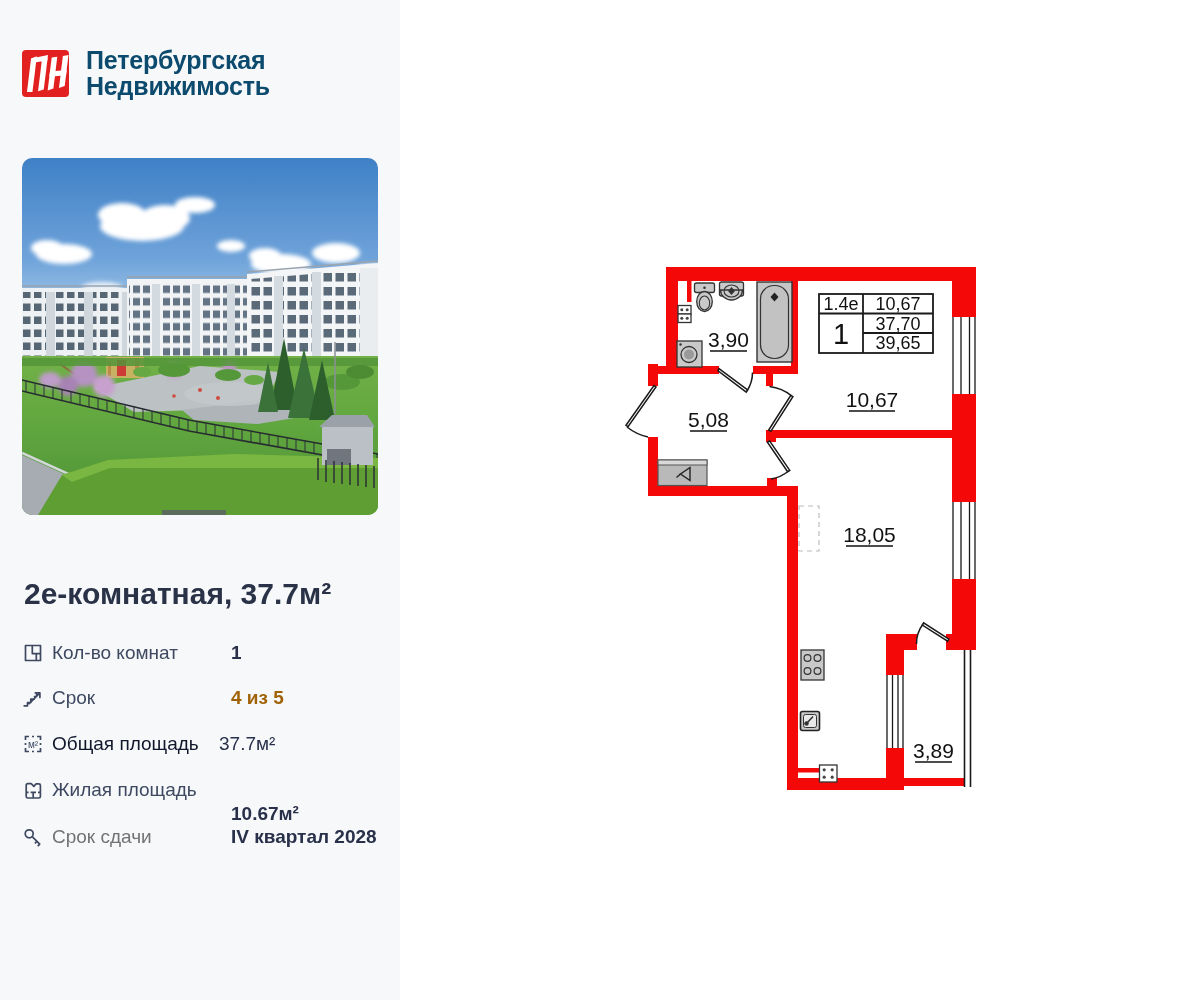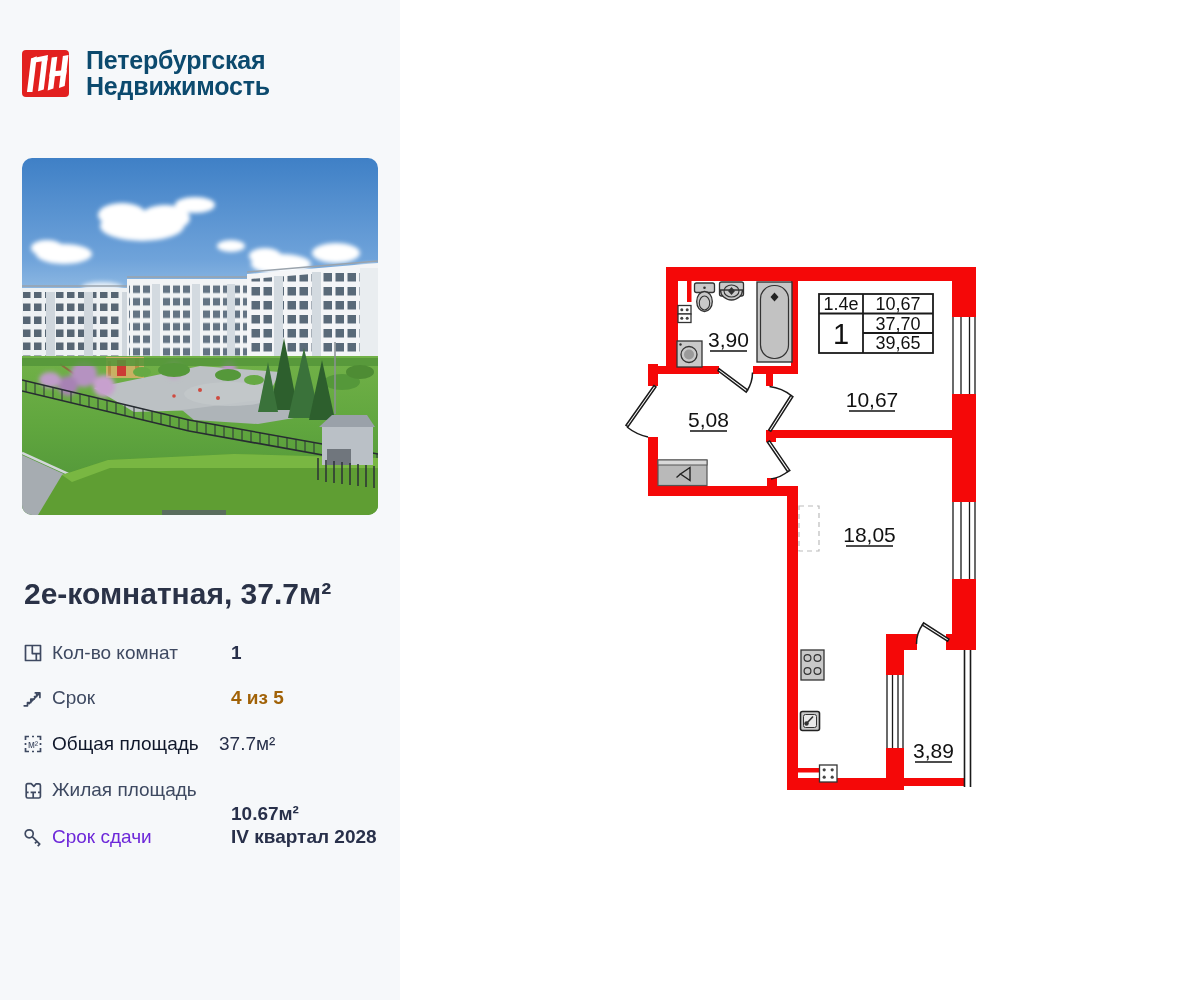--- a/index.html
+++ b/index.html
@@ -257,21 +257,21 @@
 </svg>
 <span style="position:absolute;left:30px;top:0;font-size:19px;line-height:22px;color:#3e4961;">Жилая площадь</span>
 <span style="position:absolute;left:209px;top:0;font-size:19px;line-height:22px;font-weight:bold;color:#28304a;margin-top:24px;">10.67м²</span>
 </div>
 
 <div class="abs" style="left:22px;top:826px;width:356px;height:22px;">
 <svg width="22" height="22" style="position:absolute;left:0;top:0;" viewBox="0 0 22 22" fill="none" stroke="#3e4961" stroke-width="1.7">
 <circle cx="7.2" cy="7.8" r="4"></circle>
 <path d="M10.2 10.6 L18.2 18.6 M14.9 15.3 L12.9 17.3 M17.7 18.1 L15.7 20.1"></path>
 </svg>
-<span style="position:absolute;left:30px;top:0;font-size:19px;line-height:22px;color:#6d28d9;">Срок сдачи</span>
+<span style="position:absolute;left:30px;top:0;font-size:19px;line-height:22px;color:#737373;">Срок сдачи</span>
 <span style="position:absolute;left:209px;top:0;font-size:19px;line-height:22px;font-weight:bold;color:#28304a;">IV квартал 2028</span>
 </div>
 
 <svg id="plan" class="abs" style="left:0;top:0;" width="1200" height="1000" xmlns="http://www.w3.org/2000/svg">
 <g>
 
 <rect x="666" y="267" width="310" height="14" fill="#f50808"></rect>
 
 <rect x="952" y="267" width="24" height="50" fill="#f50808"></rect>
 

